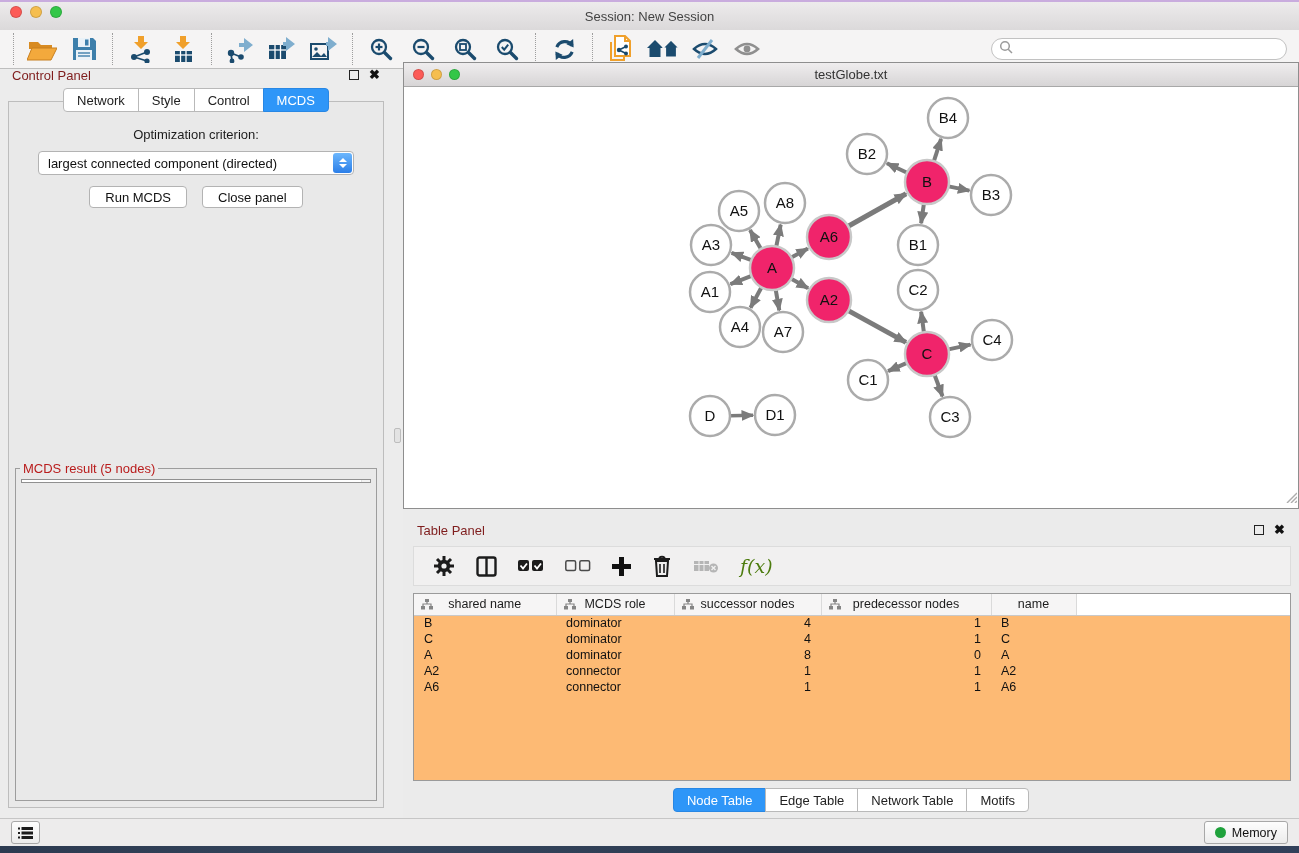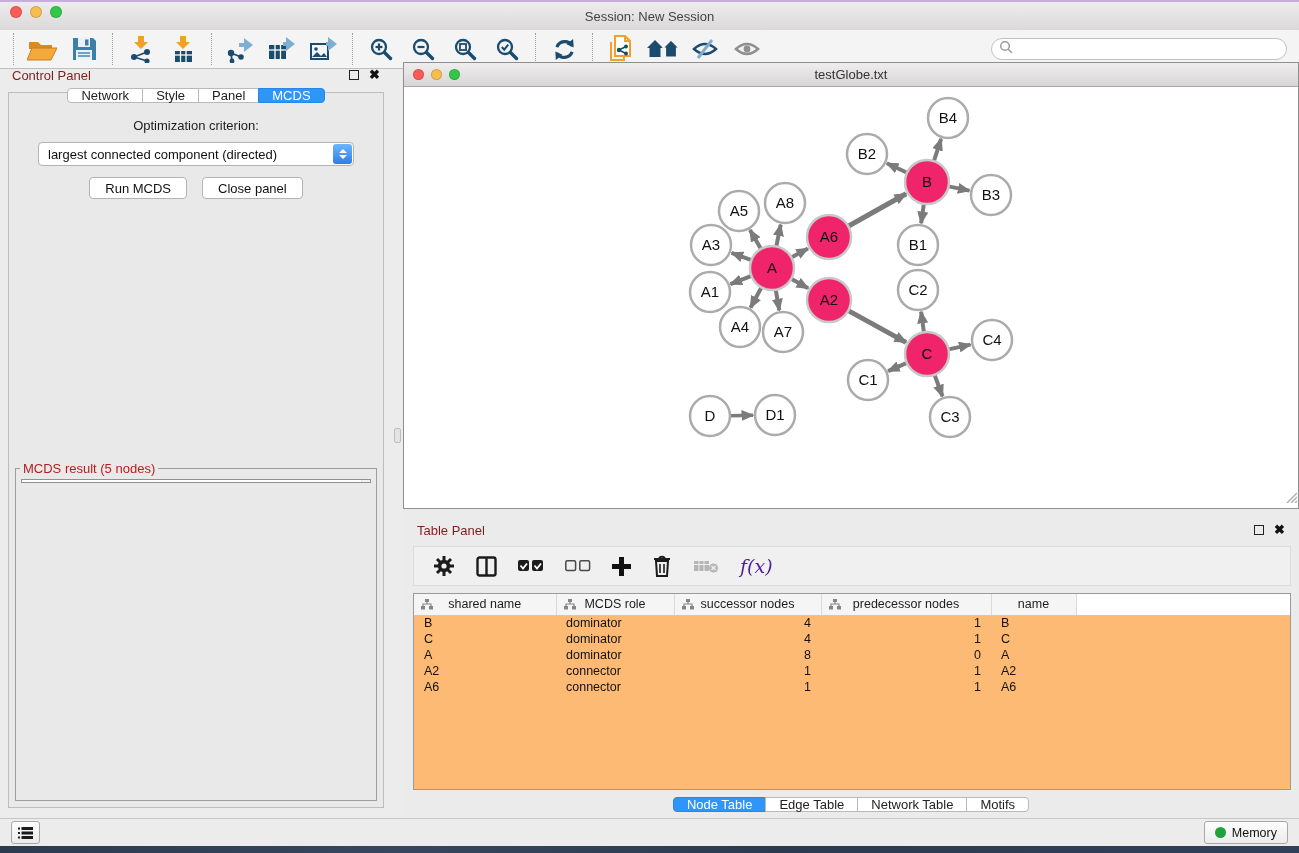--- a/index.html
+++ b/index.html
@@ -33,21 +33,21 @@
   .workspace { position:absolute; top:62px; left:0; right:0; bottom:35px; display:flex; }
 
   
   .control-panel { width:392px; display:flex; flex-direction:column; }
   .panel-header { height:26px; display:flex; align-items:center; padding:0 12px; gap:10px; }
   .panel-title { font-size:13px; color:#7f1d1d; }
   .panel-header .spacer { flex:1; }
   .float-icon { width:10px; height:10px; border:1.5px solid #222; display:inline-block; }
   .close-icon { font-size:13px; font-weight:bold; color:#111; line-height:10px; }
   .seg-tabs { display:flex; justify-content:center; position:relative; z-index:2; margin-bottom:-11px; }
-  .tab { height:15px; padding:0 13px; font-size:13px; background:#fff;
+  .tab { height:24px; padding:0 13px; font-size:13px; background:#fff;
     border:1px solid #B9B9B9; display:flex; align-items:center; margin-left:-1px; color:#222; }
   .tab:first-child { border-radius:4px 0 0 4px; margin-left:0; }
   .tab:last-child  { border-radius:0 4px 4px 0; }
   .tab.active { background:#2E96F8; border-color:#2887E4; color:#fff; }
   .cp-body { flex:1; margin:0 8px 10px 8px; border:1px solid #BDBDBD; background:#E9E9E9;
     display:flex; flex-direction:column; align-items:center; padding-top:25px; }
   .opt-label { font-size:13px; margin-bottom:9px; color:#1c1c1c; }
   .criterion { width:316px; height:24px; background:#fff; border:1px solid #B3B3B3; border-radius:4px;
     display:flex; align-items:center; font-size:13px; padding-left:9px; position:relative; color:#111; }
   .stepper { position:absolute; right:1px; top:1px; bottom:1px; width:19px; border-radius:3px;
@@ -84,21 +84,21 @@
   .nw-lights .light { width:11px; height:11px; }
   .nw-title { width:100%; text-align:center; font-size:13px; color:#333; }
   .nw-canvas { flex:1; position:relative; overflow:hidden; }
   .resize-grip { position:absolute; right:1px; bottom:1px; }
 
   
   .table-panel { margin-top:8px; flex:1; display:flex; flex-direction:column; min-height:0; }
   .tp-toolbar { margin:3px 8px 0 10px; height:40px; background:#F1F0F0; border:1px solid #DCDCDC;
     display:flex; align-items:center; gap:21px; padding:0 19px; }
   .tp-tool { display:flex; align-items:center; justify-content:center; }
-  .fx { font-family:"DejaVu Serif", serif; font-style:italic; font-size:19px; color:#4c1d95; }
+  .fx { font-family:"DejaVu Serif", serif; font-style:italic; font-size:19px; color:#4d7c0f; }
   .tp-table-wrap { margin:7px 8px 0 10px; flex:1; background:#fdba74; border:1px solid #9A9A9A; overflow:hidden; }
   table { border-collapse:collapse; width:100%; table-layout:fixed; font-size:12.5px; }
   th { height:21px; background:#F6F5F5; border-bottom:1px solid #C9C9C9; border-right:1px solid #DADADA;
     font-weight:normal; position:relative; color:#1c1c1c; }
   th.filler { background:#fff; border-right:none; }
   th .col-icon { position:absolute; left:7px; top:5px; }
   td { height:16px; padding:0 10px; color:#111; white-space:nowrap; overflow:hidden; }
   td.num { text-align:right; }
   .tp-tabs { display:flex; justify-content:center; margin:7px 0 12px 0; }
 
@@ -276,21 +276,21 @@
   <div class="control-panel">
     <div class="panel-header">
       <span class="panel-title">Control Panel</span>
       <span class="spacer"></span>
       <span class="float-icon"></span>
       <span class="close-icon">✖</span>
     </div>
     <div class="seg-tabs" id="cp-tabs">
         <span class="tab">Network</span>
         <span class="tab">Style</span>
-        <span class="tab">Panel</span>
+        <span class="tab">Control</span>
         <span class="tab active">MCDS</span>
       </div>
     <div class="cp-body">
       <div class="opt-label">Optimization criterion:</div>
       <div class="criterion">
         <span>largest connected component (directed)</span>
         <span class="stepper">
           <span class="up"></span>
             <span class="down"></span>
         </span>

